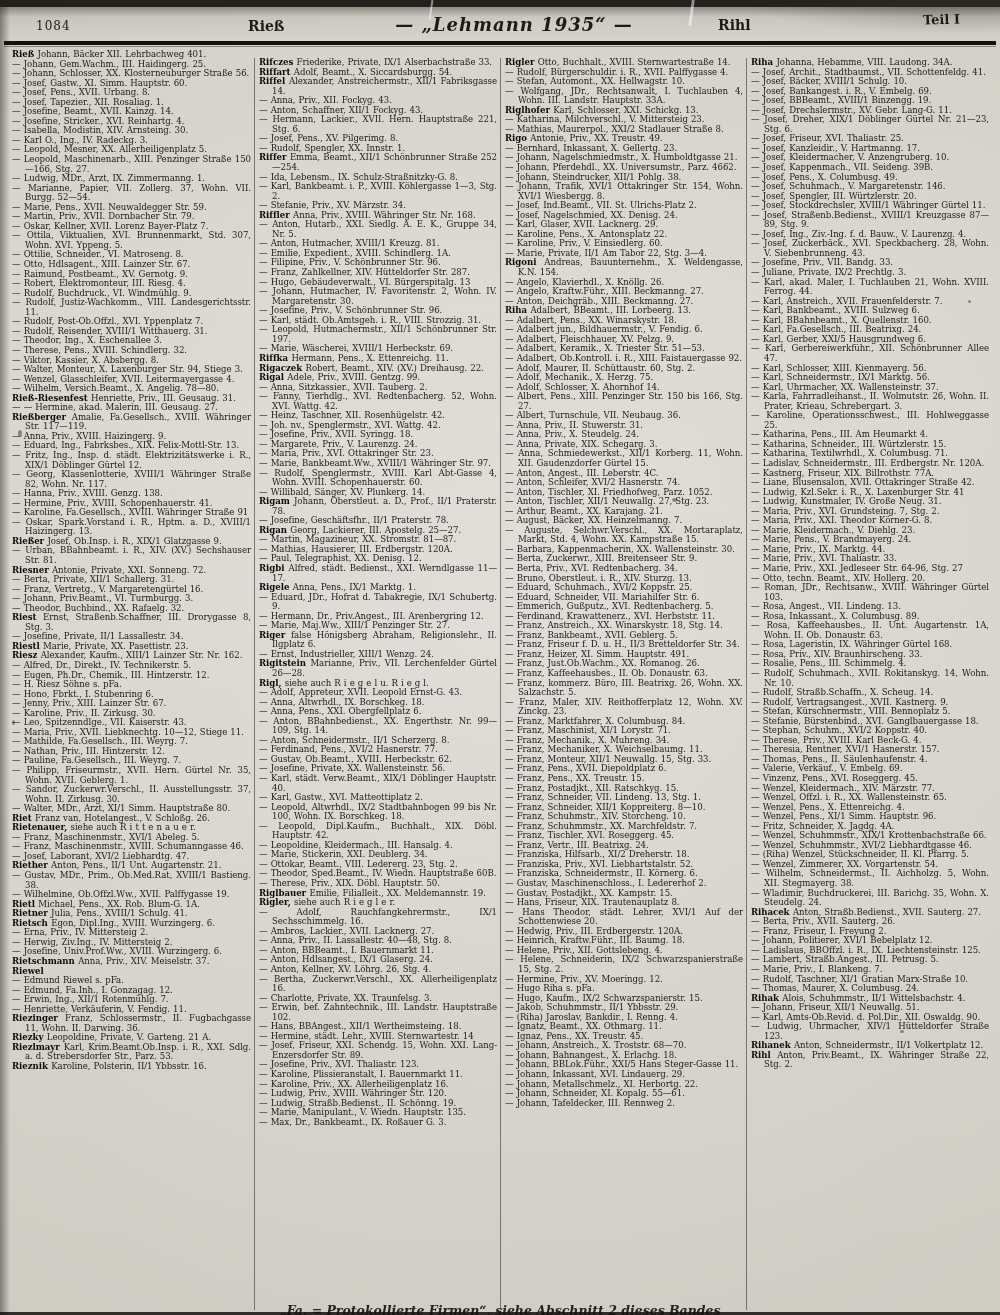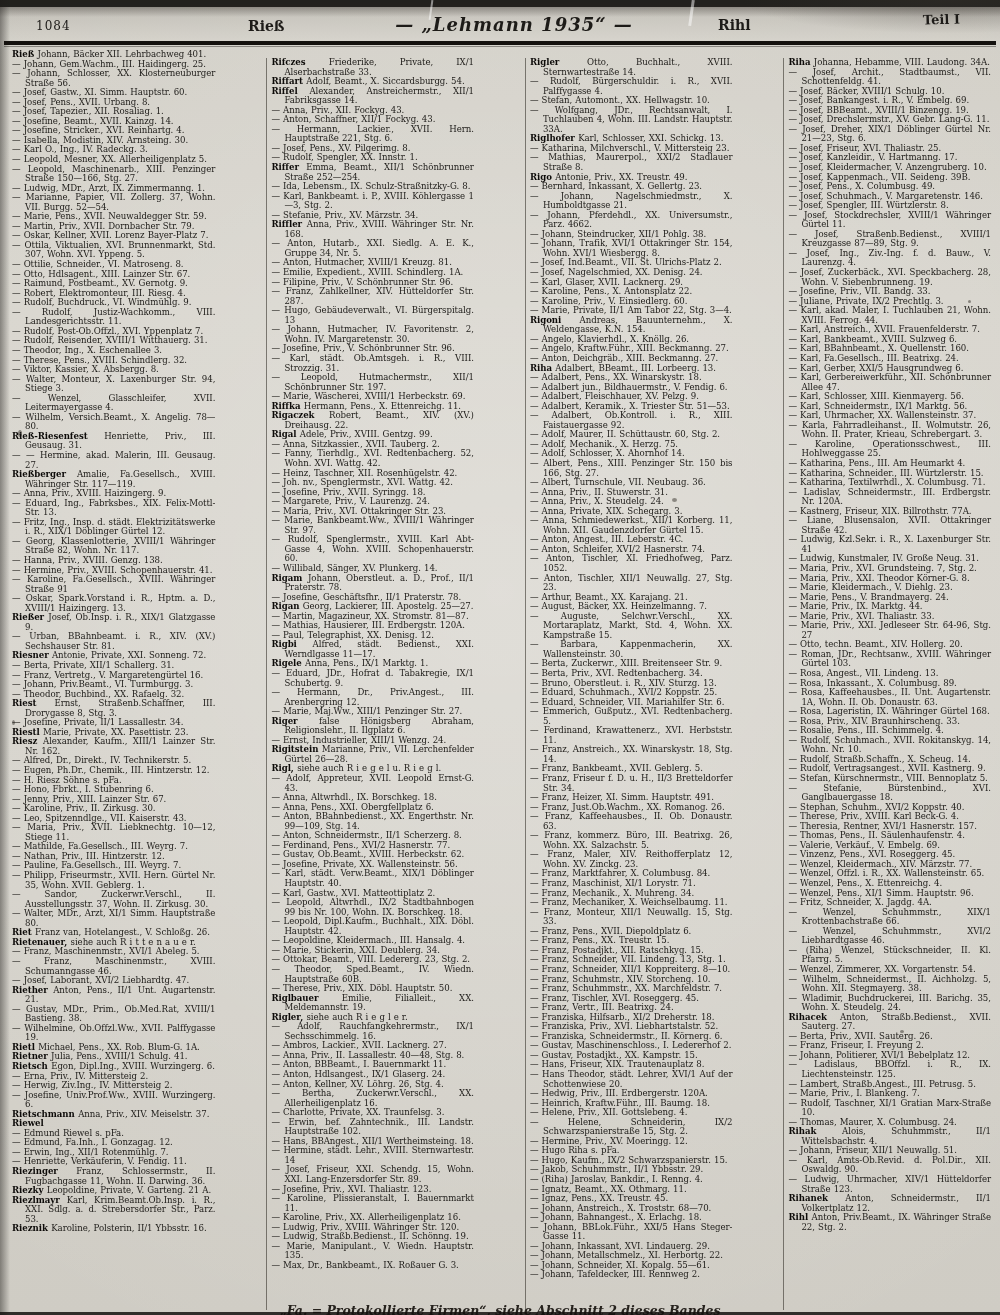--- a/index.html
+++ b/index.html
@@ -21,21 +21,21 @@
   .header{position:absolute;top:10px;left:0;width:100%;height:30px;}
   .pageno{position:absolute;left:36px;top:9px;font-size:12px;letter-spacing:1px;}
   .guide-left{position:absolute;left:248px;top:8px;font-size:14px;font-weight:bold;}
   .center-title{position:absolute;left:0;right:0;top:4px;text-align:center;
     font-size:18px;font-weight:bold;font-style:italic;letter-spacing:1px;padding-left:28px;}
   .guide-right{position:absolute;left:718px;top:7px;font-size:14px;font-weight:bold;}
   .part{position:absolute;right:40px;top:2px;font-size:13px;font-weight:bold;transform:rotate(-1.5deg);}
   .headrule{position:absolute;top:41px;left:4px;width:992px;height:4px;background:#14110e;}
   .headrule2{position:absolute;top:46px;left:4px;width:992px;height:1px;background:rgba(20,17,14,.4);}
 
-  .columns{position:absolute;top:50px;left:8px;width:986px;height:1252px;display:flex;gap:48px;}
+  .columns{position:absolute;top:50px;left:8px;width:986px;height:1252px;display:flex;}
   .col{width:246px;height:100%;overflow:hidden;padding:0 3px 0 4px;box-sizing:border-box;}
   .col + .col{border-left:1px solid rgba(40,36,30,.55);margin-top:8px;}
   .entry{margin:0;padding-left:13px;text-indent:-13px;font-size:8.6px;line-height:9.55px;
     text-align:justify;letter-spacing:-0.05px;word-spacing:.4px;}
   .entry b{font-weight:bold;color:#0d0b09;}
 
   .footer{position:absolute;bottom:-3px;left:0;width:100%;text-align:center;
     font-size:12.5px;font-weight:bold;font-style:italic;color:#26221d;}
   .botrule{position:absolute;bottom:0;left:0;width:100%;height:3px;background:#14110e;opacity:.85;}
 </style>
@@ -361,25 +361,25 @@
         <p class="entry">— Josef, Bankangest. i. R., V. Embelg. 69.</p>
         <p class="entry">— Josef, BBBeamt., XVIII/1 Binzengg. 19.</p>
         <p class="entry">— Josef, Drechslermstr., XV. Gebr. Lang-G. 11.</p>
         <p class="entry">— Josef, Dreher, XIX/1 Döblinger Gürtel Nr. 21—23, Stg. 6.</p>
         <p class="entry">— Josef, Friseur, XVI. Thaliastr. 25.</p>
         <p class="entry">— Josef, Kanzleidir., V. Hartmanng. 17.</p>
         <p class="entry">— Josef, Kleidermacher, V. Anzengruberg. 10.</p>
         <p class="entry">— Josef, Kappenmach., VII. Seideng. 39B.</p>
         <p class="entry">— Josef, Pens., X. Columbusg. 49.</p>
         <p class="entry">— Josef, Schuhmach., V. Margaretenstr. 146.</p>
-        <p class="entry">— Josef, Spengler, III. Würtzlerstr. 8.</p>
+        <p class="entry">— Josef, Spengler, III. Würtzlerstr. 20.</p>
         <p class="entry">— Josef, Stockdrechsler, XVIII/1 Währinger Gürtel 11.</p>
         <p class="entry">— Josef, Straßenb.Bedienst., XVIII/1 Kreuzgasse 87—89, Stg. 9.</p>
         <p class="entry">— Josef, Ing., Ziv.-Ing. f. d. Bauw., V. Laurenzg. 4.</p>
-        <p class="entry">— Josef, Zuckerbäck., XVI. Speckbacherg. 28, Wohn. V. Siebenbrunneng. 19.</p>
+        <p class="entry">— Josef, Zuckerbäck., XVI. Speckbacherg. 28, Wohn. V. Siebenbrunneng. 43.</p>
         <p class="entry">— Josefine, Priv., VII. Bandg. 33.</p>
         <p class="entry">— Juliane, Private, IX/2 Prechtlg. 3.</p>
         <p class="entry">— Karl, akad. Maler, I. Tuchlauben 21, Wohn. XVIII. Ferrog. 44.</p>
         <p class="entry">— Karl, Anstreich., XVII. Frauenfelderstr. 7.</p>
         <p class="entry">— Karl, Bankbeamt., XVIII. Sulzweg 6.</p>
         <p class="entry">— Karl, BBahnbeamt., X. Quellenstr. 160.</p>
         <p class="entry">— Karl, Fa.Gesellsch., III. Beatrixg. 24.</p>
         <p class="entry">— Karl, Gerber, XXI/5 Hausgrundweg 6.</p>
         <p class="entry">— Karl, Gerbereiwerkführ., XII. Schönbrunner Allee 47.</p>
         <p class="entry">— Karl, Schlosser, XIII. Kienmayerg. 56.</p>

